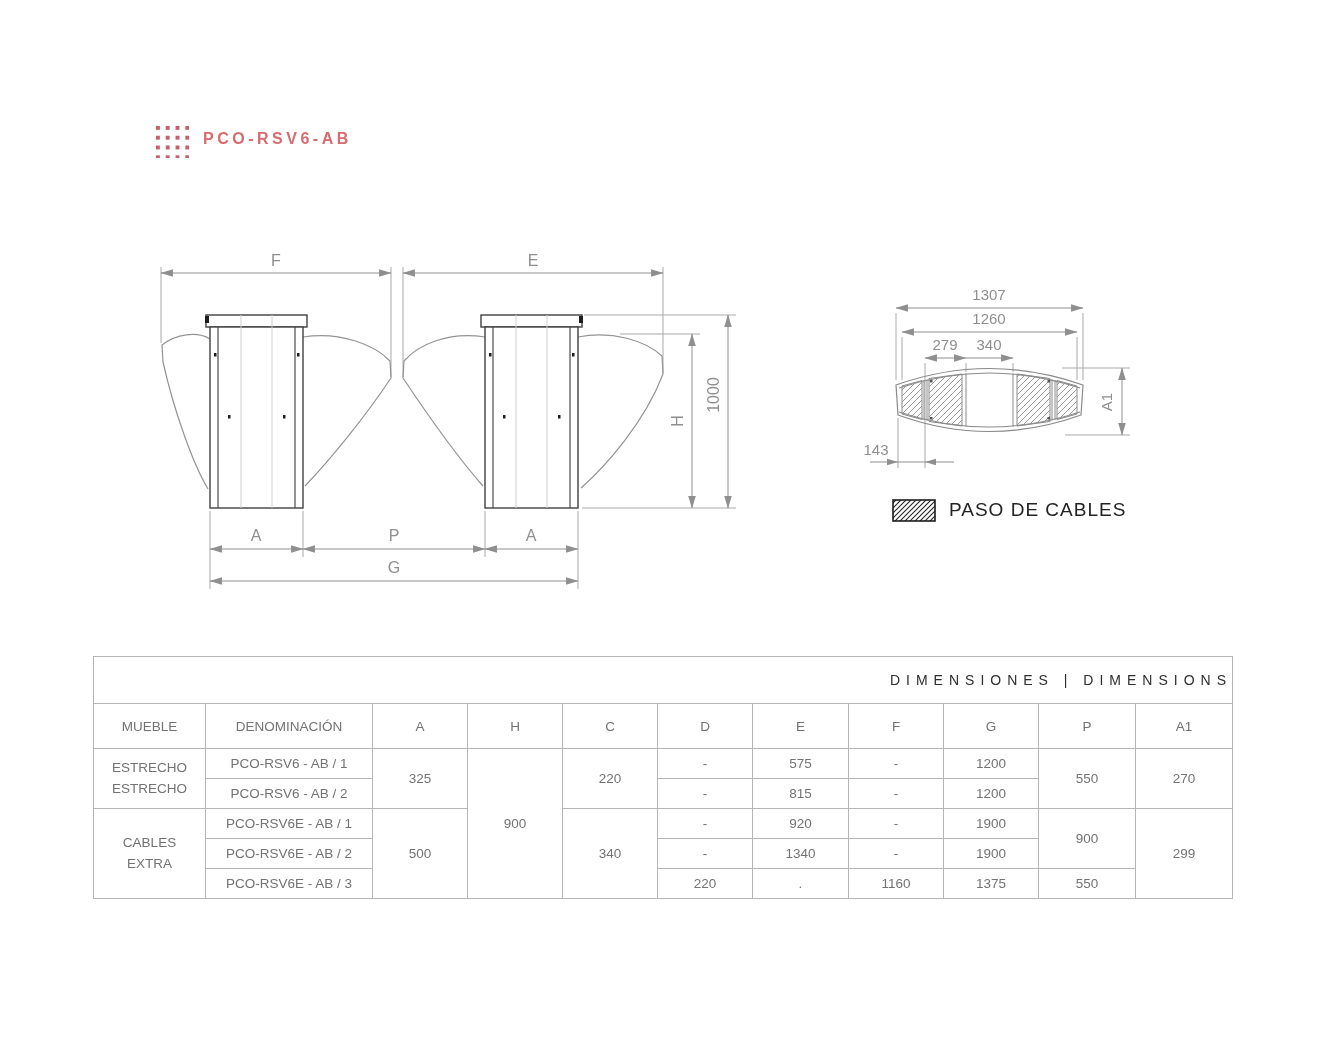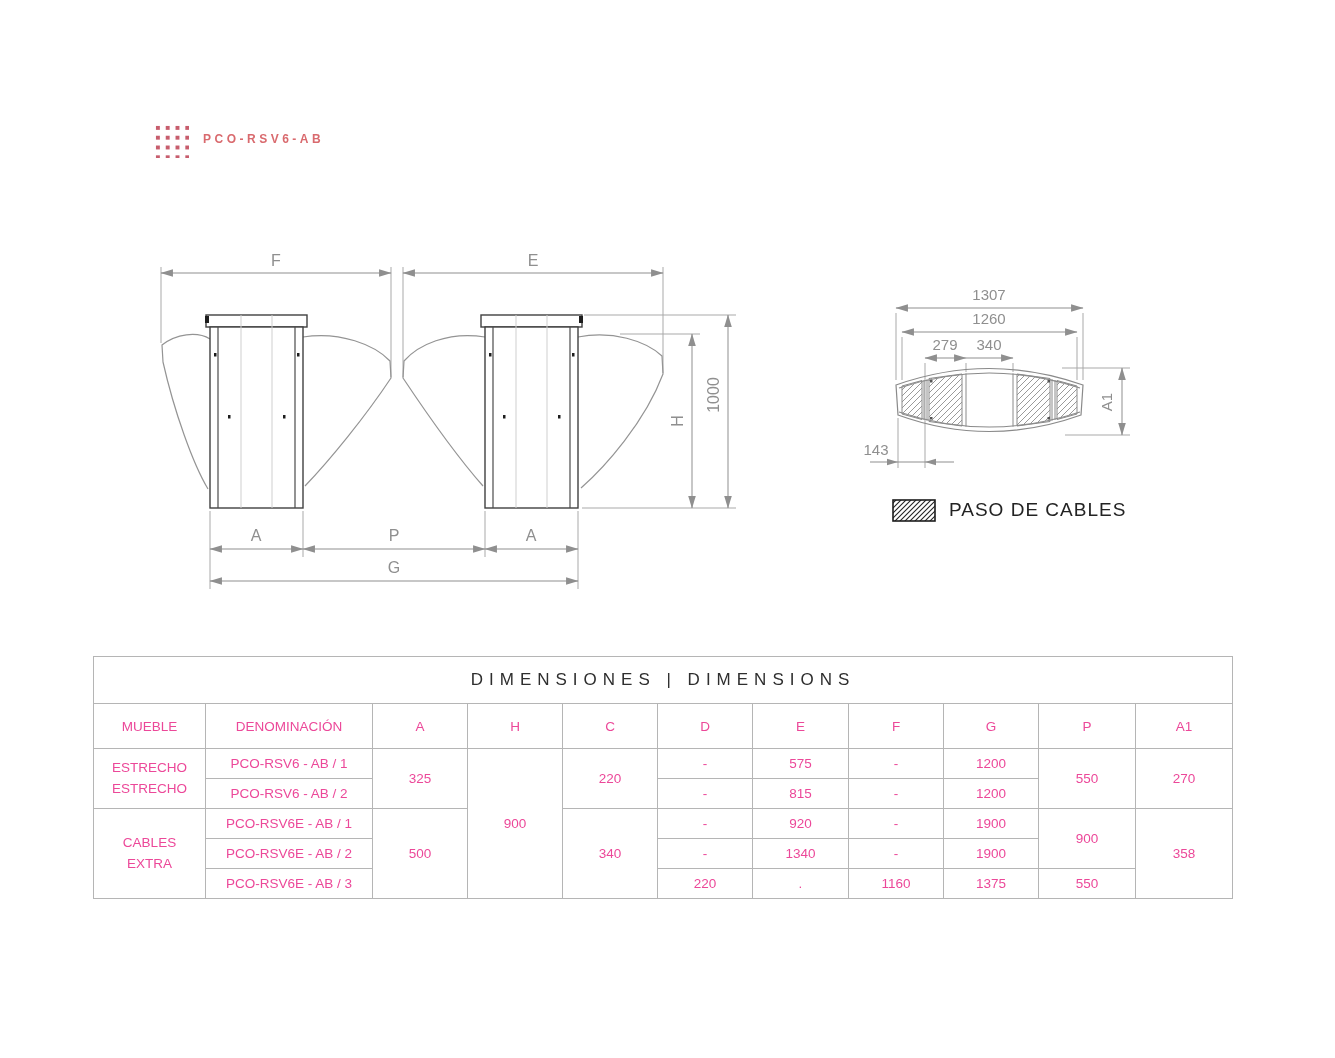--- a/index.html
+++ b/index.html
@@ -4,21 +4,21 @@
 <style>
   html,body{margin:0;padding:0;background:#ffffff;}
   body{font-family:"Liberation Sans", sans-serif;}
   #page{position:relative;width:1335px;height:1058px;background:#ffffff;overflow:hidden;}
 
   
   #brand{position:absolute;left:152px;top:120px;display:flex;align-items:center;}
   .dotgrid{width:37px;height:36px;margin-top:2px;
     background-image:radial-gradient(circle,#c75d6d 2.1px,rgba(0,0,0,0) 2.5px);
     background-size:9.8px 9.8px;background-position:1px 1px;}
-  .ptitle{margin-left:14px;font-size:12px;font-weight:bold;letter-spacing:3.5px;color:#d96a6e;}
+  .ptitle{margin-left:14px;font-size:16px;font-weight:bold;letter-spacing:3.5px;color:#d96a6e;}
 
   
   .drawing{position:absolute;}
   svg text{font-family:"Liberation Sans", sans-serif;}
   .dim{stroke:#8f8f8f;stroke-width:1;}
   .ext{stroke:#a9a9a9;stroke-width:1;}
   .dimlabel{fill:#8f8f8f;font-size:16px;}
   .dimlabel2{fill:#8f8f8f;font-size:15px;}
   .cab{stroke:#404040;stroke-width:1.4;fill:#ffffff;}
   .cabline{stroke:#4a4a4a;stroke-width:1.2;}
@@ -29,22 +29,22 @@
   .divline{stroke:#8a8a8a;stroke-width:1;}
 
   
   #legend{position:absolute;left:892px;top:499px;display:flex;align-items:flex-start;}
   #legend .swatch{display:block;}
   #legend .ltext{margin-left:13px;font-size:19px;color:#232323;letter-spacing:1px;}
 
   
   #dimtable{position:absolute;left:93px;top:656px;width:1139px;border-collapse:collapse;table-layout:fixed;}
   #dimtable td,#dimtable th{border:1px solid #b5b5b5;text-align:center;vertical-align:middle;
-    font-size:13.5px;color:#ec4899;font-weight:normal;padding:0;}
-  #dimtable .trow td{height:46px;font-size:17px;letter-spacing:6px;color:#2e2e2e;}
+    font-size:13.5px;color:#737373;font-weight:normal;padding:0;}
+  #dimtable .trow td{height:46px;font-size:14px;letter-spacing:6px;color:#2e2e2e;text-align:right;}
   #dimtable .hrow th{height:44px;font-size:13.5px;}
   #dimtable .drow td{height:29px;}
   .mueble span{display:block;line-height:1.55;}
 </style>
 </head>
 <body>
 
 <div id="page">
 
   <div id="brand">
@@ -266,21 +266,21 @@
           <span>EXTRA</span>
         </td>
         <td>PCO-RSV6E - AB / 1</td>
         <td rowspan="3">500</td>
         <td rowspan="3">340</td>
         <td>-</td>
         <td>920</td>
         <td>-</td>
         <td>1900</td>
         <td rowspan="2">900</td>
-        <td rowspan="3">358</td>
+        <td rowspan="3">299</td>
       </tr>
       <tr class="drow">
         <td>PCO-RSV6E - AB / 2</td>
         <td>-</td>
         <td>1340</td>
         <td>-</td>
         <td>1900</td>
       </tr>
       <tr class="drow">
         <td>PCO-RSV6E - AB / 3</td>

